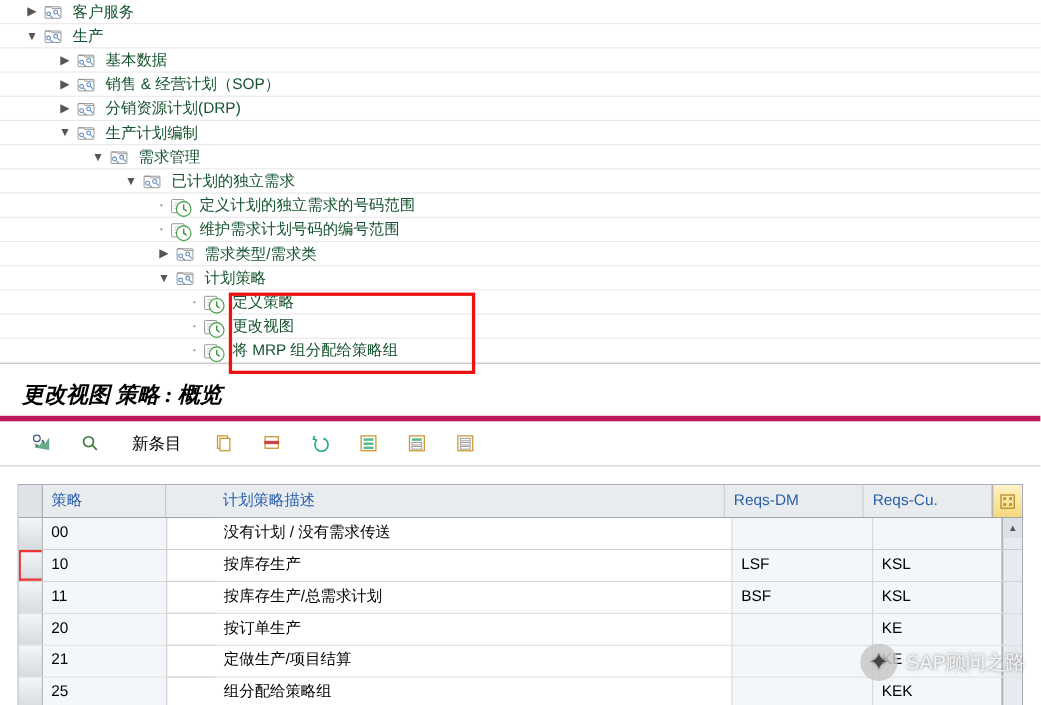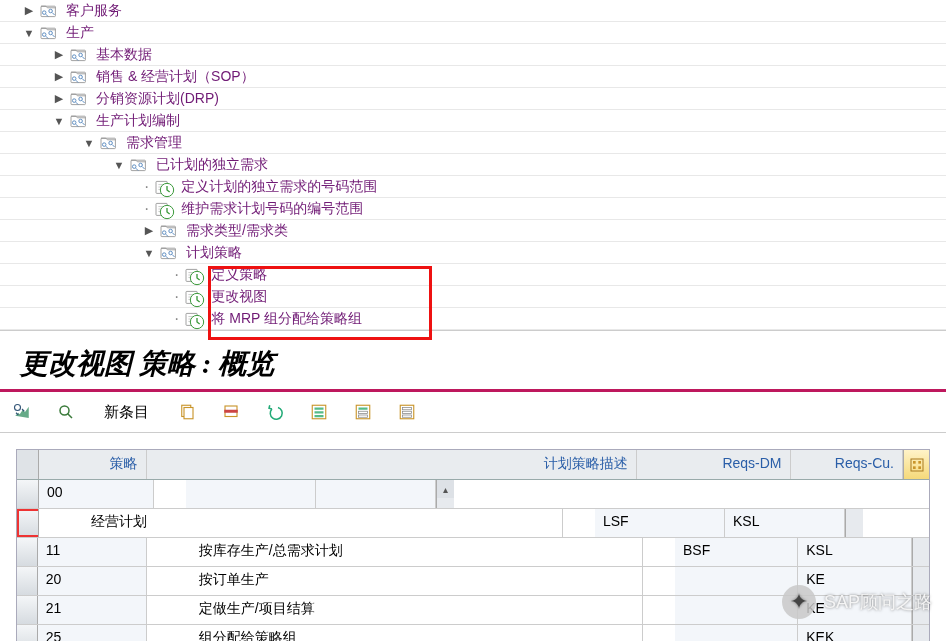--- a/index.html
+++ b/index.html
@@ -32,21 +32,21 @@
   .tree-row .icon {
     width: 22px;
     height: 18px;
     display: inline-flex;
     align-items: center;
     justify-content: center;
     margin-right: 6px;
     position: relative;
   }
   .tree-row .label {
-    color: #701a75;
+    color: #14532d;
     cursor: pointer;
   }
   .indent { display: inline-block; }
   .i0 { width: 20px; } .i1 { width: 50px; } .i2 { width: 80px; } .i3 { width: 110px; }
   .i4 { width: 140px; } .i5 { width: 170px; }
   .dot { color: #888; font-size: 16px; padding: 0 4px; }
 
   .doc-icon svg { width: 20px; height: 16px; }
   .exec-overlay {
     position: absolute; right: -2px; bottom: -2px;
@@ -59,33 +59,33 @@
     left: 208px;
     top: 266px;
     width: 224px;
     height: 74px;
     pointer-events: none;
   }
 
   .view-header {
     margin-top: 8px;
     padding: 6px 20px;
-    font-size: 28px;
+    font-size: 20px;
     font-style: italic;
     font-weight: bold;
     font-family: "SimSun", serif;
-    border-bottom: 3px solid #be185d;
+    border-bottom: 5px solid #be185d;
     filter: blur(0.5px);
   }
 
   .toolbar {
     display: flex;
     align-items: center;
     gap: 20px;
-    padding: 8px 10px;
+    padding: 8px 26px;
     border-bottom: 1px solid #ccc;
   }
   .tbtn {
     width: 24px; height: 24px;
     display: inline-flex;
     align-items: center; justify-content: center;
     cursor: pointer;
     border-radius: 3px;
   }
   .tbtn svg { width: 18px; height: 18px; }
@@ -108,26 +108,26 @@
     background: #e9ecef;
     border-bottom: 1px solid #9aa;
     height: 30px;
     align-items: stretch;
   }
   .th {
     border-right: 1px solid #ccc;
     padding: 5px 8px;
     color: #2a5ea8;
     font-weight: normal;
-    text-align: right;
+    text-align: left;
   }
   .col-marker { width: 22px; background: #dfe3e7; border-right: 1px solid #aaa; }
   .col-code { width: 115px; }
   .col-desc { width: 480px; margin-left: 44px; }
-  .col-dm { width: 130px; margin-left: 32px; }
+  .col-dm { width: 130px; }
   .col-cu { width: 120px; }
   .settings-btn {
     width: 28px;
     display: flex;
     align-items: center;
     justify-content: center;
     background: linear-gradient(#fff3c8,#f5d97a);
     border-left: 1px solid #aaa;
     cursor: pointer;
   }
@@ -500,29 +500,31 @@
           <rect x="14" y="6" width="4" height="4" fill="#c9952b"></rect>
           <rect x="6" y="14" width="4" height="4" fill="#c9952b"></rect>
           <rect x="14" y="14" width="4" height="4" fill="#c9952b"></rect>
         </svg>
     </div>
   </div>
   <div class="tbody" id="tbody">
       <div class="tr">
         <div class="row-marker"></div>
         <div class="cell cell-code col-code">00</div>
+        <div class="cell col-desc">没有计划 / 没有需求传送</div>
         <div class="cell cell-dm col-dm"></div>
         <div class="cell cell-cu col-cu"></div>
         <div class="scroll-col">
           <div class="scroll-up">▴</div>
         </div>
       </div>
       <div class="tr changed">
         <div class="row-marker"></div>
-        <div class="cell col-desc">经营计划</div>
+        <div class="cell cell-code col-code">10</div>
+        <div class="cell col-desc">按库存生产</div>
         <div class="cell cell-dm col-dm">LSF</div>
         <div class="cell cell-cu col-cu">KSL</div>
         <div class="scroll-col"></div>
       </div>
       <div class="tr">
         <div class="row-marker"></div>
         <div class="cell cell-code col-code">11</div>
         <div class="cell col-desc">按库存生产/总需求计划</div>
         <div class="cell cell-dm col-dm">BSF</div>
         <div class="cell cell-cu col-cu">KSL</div>

